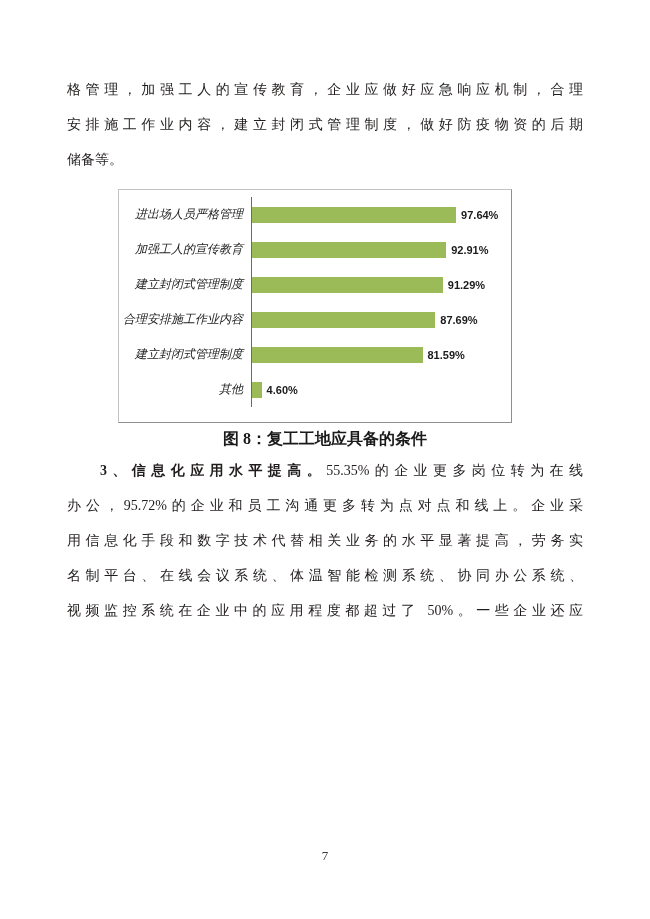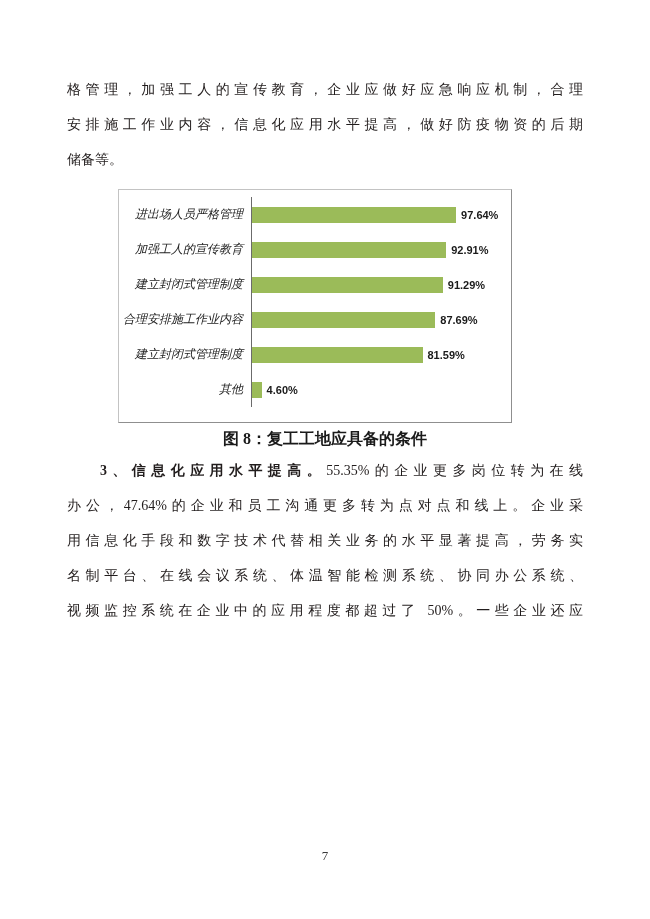--- a/index.html
+++ b/index.html
@@ -68,21 +68,21 @@
     font-size:13px;color:#3a3a3a;
   }
 </style>
 </head>
 <body>
 
 <div class="page">
 
   <div class="para para1" id="para1">
       <div class="jline">格管理，加强工人的宣传教育，企业应做好应急响应机制，合理</div>
-      <div class="jline">安排施工作业内容，信息化应用水平提高，做好防疫物资的后期</div>
+      <div class="jline">安排施工作业内容，建立封闭式管理制度，做好防疫物资的后期</div>
       <div class="lastline">储备等。</div>
     </div>
 
   <div class="chart">
     <div class="rows" id="chart-rows">
         <div class="crow">
           <div class="clabel">进出场人员严格管理</div>
           <div class="cbars">
             <div class="cbar" style="width: 204.1px; background: rgb(155, 187, 89);"></div>
             <span class="cval">97.64%</span>
@@ -123,21 +123,21 @@
             <span class="cval">4.60%</span>
           </div>
         </div>
       </div>
   </div>
 
   <div class="caption">图 8：复工工地应具备的条件</div>
 
   <div class="para para2" id="para2">
       <div class="jline indent1"><span class="lead-bold">3、信息化应用水平提高。</span><span>55.35%的企业更多岗位转为在线</span></div>
-      <div class="jline">办公，47.64%的企业和员工沟通更多转为点对点和线上。企业采</div>
+      <div class="jline">办公，95.72%的企业和员工沟通更多转为点对点和线上。企业采</div>
       <div class="jline">用信息化手段和数字技术代替相关业务的水平显著提高，劳务实</div>
       <div class="jline">名制平台、在线会议系统、体温智能检测系统、协同办公系统、</div>
       <div class="jline">视频监控系统在企业中的应用程度都超过了 50%。一些企业还应</div>
     </div>
 
   <div class="pagenum">7</div>
 
 </div>
 
 </body></html>

